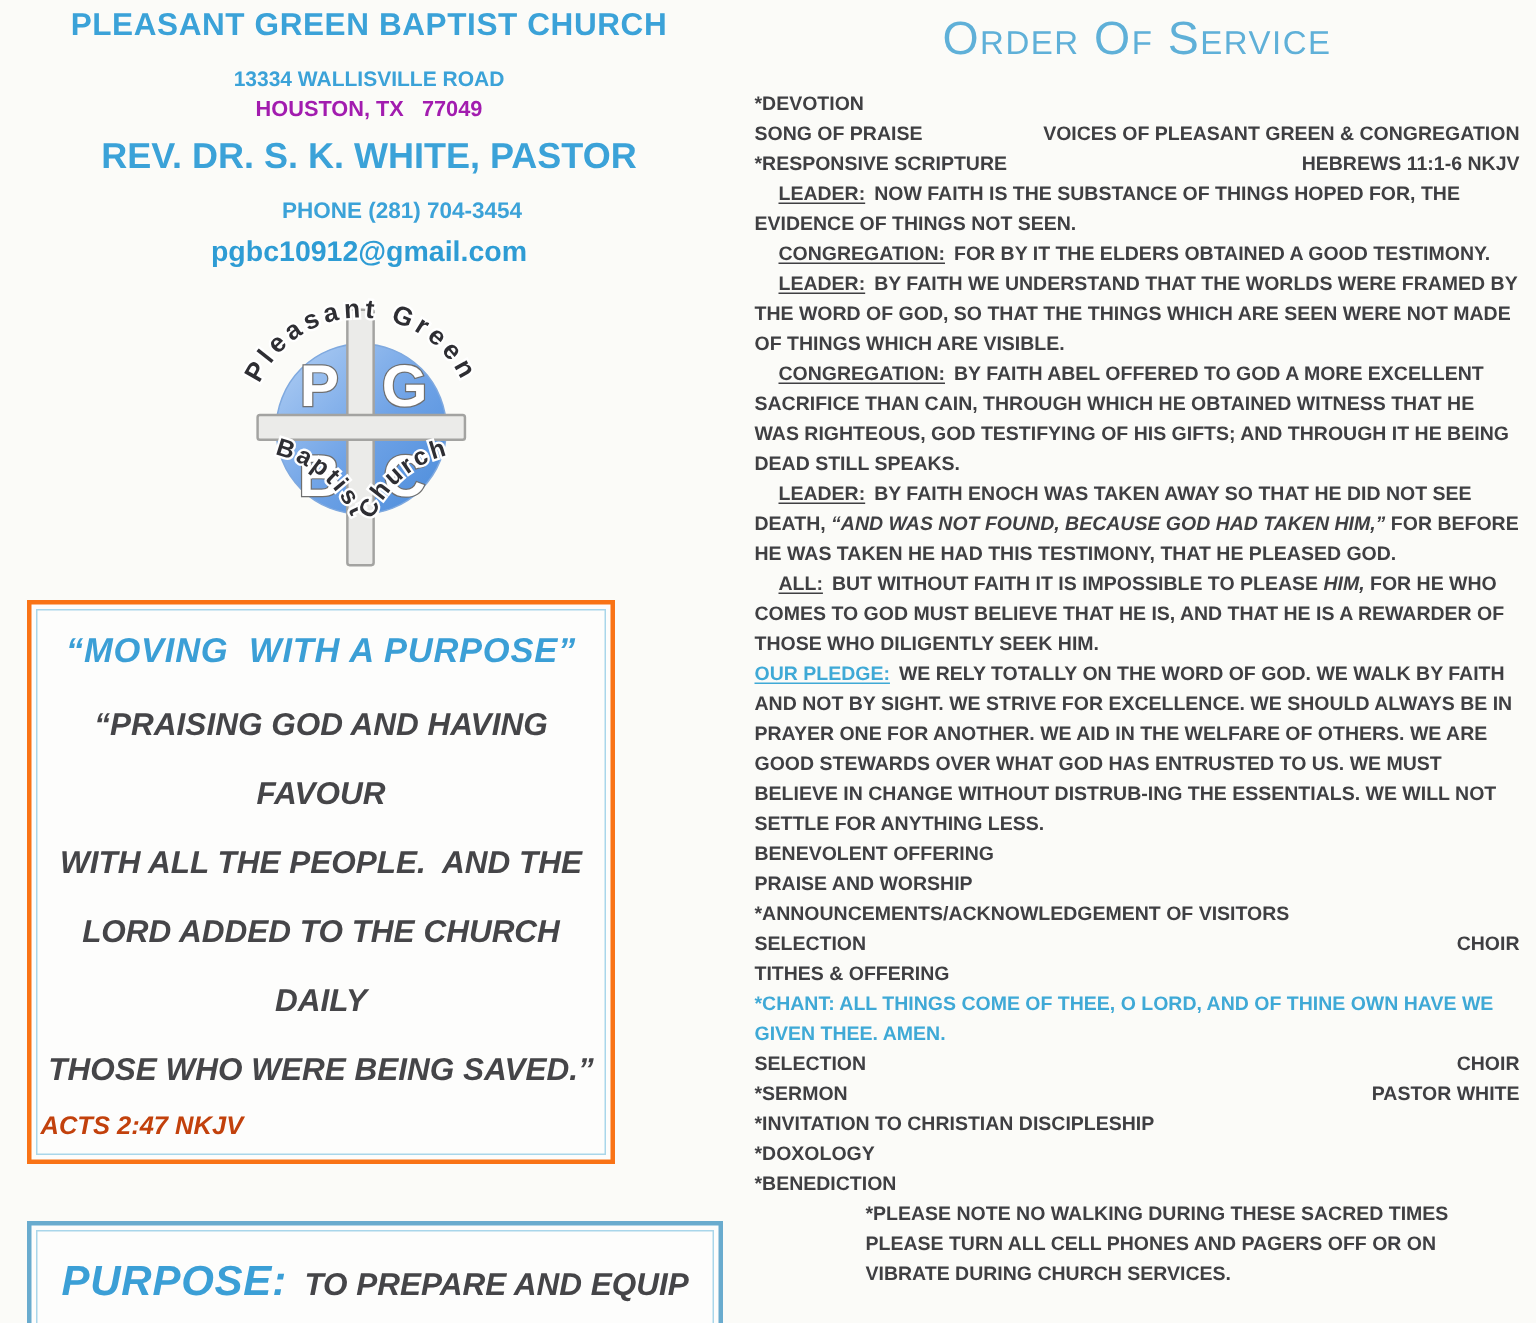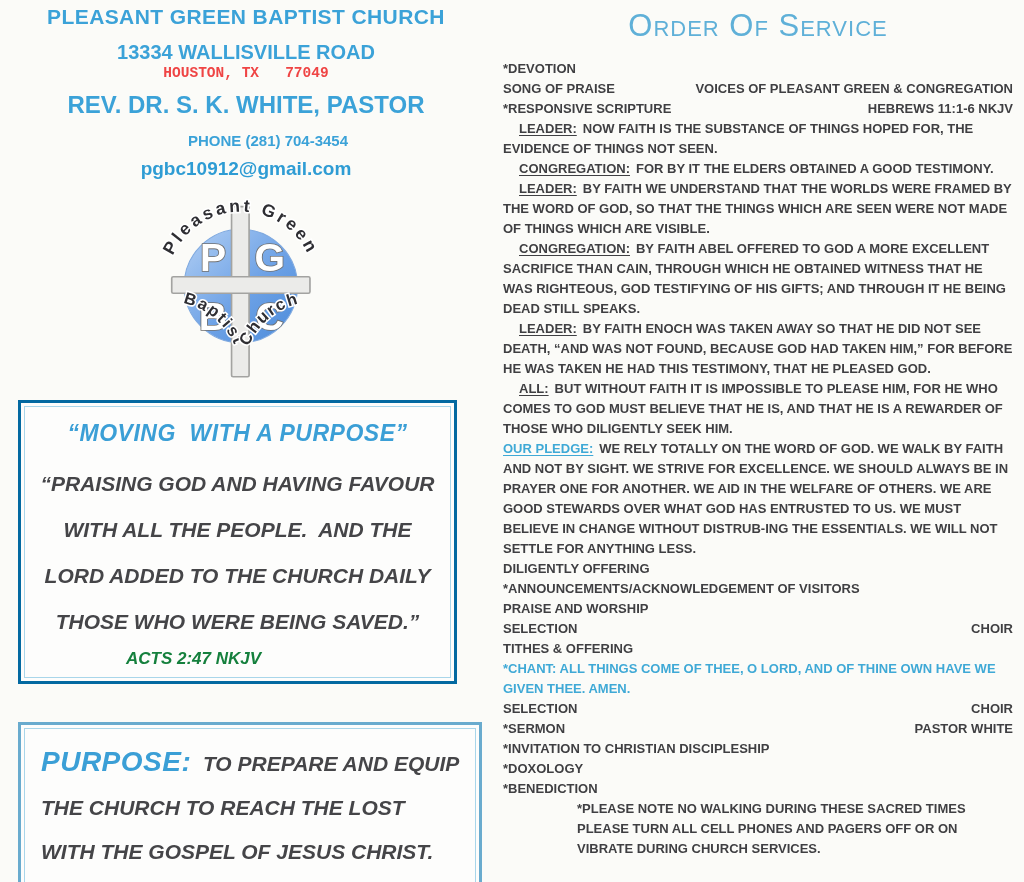--- a/index.html
+++ b/index.html
@@ -8,59 +8,59 @@
     background:#fbfbf8;
     font-family:"Liberation Sans", sans-serif;
     color:#3f3f42;
     overflow:hidden;
   }
   .page{display:flex;padding-top:2px;}
   
   .left-col{width:492px;flex:0 0 492px;}
   .church-header{text-align:center;padding-top:3px;}
   .church-name{font-size:21px;font-weight:bold;color:#3ba2d8;letter-spacing:.4px;margin:0;}
-  .addr{font-size:20px;font-weight:bold;color:#3ba2d8;margin-top:13px;line-height:21px;white-space:pre-wrap;}
-  .addr2{font-size:14.5px;font-weight:bold;color:#ef4444;line-height:21px;white-space:pre-wrap;font-family:Liberation Mono, monospace;}
+  .addr{font-size:14px;font-weight:bold;color:#3ba2d8;margin-top:13px;line-height:21px;white-space:pre-wrap;}
+  .addr2{font-size:14.5px;font-weight:bold;color:#a21caf;line-height:21px;white-space:pre-wrap;}
   .pastor{font-size:24px;font-weight:bold;color:#3ba2d8;margin-top:7px;}
   .phone{font-size:15px;font-weight:bold;color:#3ba2d8;margin-top:13px;padding-left:44px;}
   .email{font-size:19px;font-weight:bold;color:#2e9cd4;margin-top:9px;}
   .logo-wrap{text-align:center;margin-top:8px;height:198px;}
   .pgbc-letter{font-weight:bold;fill:#ffffff;stroke:#6f6f6f;stroke-width:1.6;paint-order:stroke;font-size:38px;font-family:"Liberation Sans",sans-serif;}
   .arc-text{font-weight:bold;fill:#2e2e33;stroke:#ffffff;stroke-width:3;paint-order:stroke;font-size:17px;letter-spacing:3px;font-family:"Liberation Sans",sans-serif;}
   .arc-text-sm{font-weight:bold;fill:#2e2e33;stroke:#ffffff;stroke-width:3;paint-order:stroke;font-size:16px;letter-spacing:2px;font-family:"Liberation Sans",sans-serif;}
   .theme-box{
-    margin:14px 0 0 18px;width:439px;box-sizing:border-box;
-    border:3px solid #0369a1;outline:1px solid #a9d6ea;outline-offset:-7px;
+    margin:14px 0 0 18px;width:392px;box-sizing:border-box;
+    border:3px solid #f97316;outline:1px solid #a9d6ea;outline-offset:-7px;
     padding:17px 6px 12px;text-align:center;background:#fdfdfc;
   }
   .theme-title{color:#3b9fd6;font-size:23px;font-weight:bold;font-style:italic;white-space:pre-wrap;letter-spacing:.5px;}
   .theme-line{font-size:21px;font-weight:bold;font-style:italic;color:#454548;line-height:46px;white-space:pre-wrap;margin:0;}
   .theme-line:first-of-type{margin-top:14px;}
-  .theme-cite{text-align:center;padding-right:88px;font-size:17px;font-weight:bold;font-style:italic;color:#15803d;margin-top:4px;}
+  .theme-cite{text-align:left;padding-right:88px;font-size:17px;font-weight:bold;font-style:italic;color:#c2410c;margin-top:4px;}
   .purpose-box{
     margin:38px 0 0 18px;width:464px;box-sizing:border-box;
     border:3px solid #69abce;outline:1px solid #a9d6ea;outline-offset:-7px;
     padding:16px 20px 14px;background:#fdfdfc;
     font-weight:bold;font-style:italic;line-height:42px;
   }
   .purpose-label{color:#3b9fd6;font-size:28px;letter-spacing:.5px;}
   .purpose-text{color:#454548;font-size:21px;white-space:pre-wrap;}
   
   .right-col{flex:1;padding-left:11px;padding-right:11px;}
   .os-title{
     text-align:center;font-size:31px;font-weight:normal;color:#5fb0d8;
     font-variant:small-caps;letter-spacing:1px;margin:6px 0 0 0;
   }
   .os-body{margin-top:15px;font-size:13px;font-weight:bold;line-height:20px;color:#3f3f42;}
   .os-body p{margin:0;}
   .row{display:flex;justify-content:space-between;}
   .row .rt{text-align:right;}
   .speaker{text-decoration:underline;text-underline-offset:2px;margin-right:6px;padding-left:16px;}
   .speaker-blue{color:#3fa9d6;text-decoration:underline;text-underline-offset:2px;margin-right:6px;}
-  .it{}
+  .it{font-style:italic;}
   .chant{color:#3fa9d6;}
   .sermon-row{margin-top:47px;}
   .note{margin-left:74px;}
 </style>
 </head>
 <body>
 
 <div class="page">
 
   <div class="left-col">
@@ -140,23 +140,23 @@
 
       <p><span class="speaker">LEADER:</span><span>NOW FAITH IS THE SUBSTANCE OF THINGS HOPED FOR, THE EVIDENCE OF THINGS NOT SEEN.</span></p>
       <p><span class="speaker">CONGREGATION:</span><span>FOR BY IT THE ELDERS OBTAINED A GOOD TESTIMONY.</span></p>
       <p><span class="speaker">LEADER:</span><span>BY FAITH WE UNDERSTAND THAT THE WORLDS WERE FRAMED BY THE WORD OF GOD, SO THAT THE THINGS WHICH ARE SEEN WERE NOT MADE OF THINGS WHICH ARE VISIBLE.</span></p>
       <p><span class="speaker">CONGREGATION:</span><span>BY FAITH ABEL OFFERED TO GOD A MORE EXCELLENT SACRIFICE THAN CAIN, THROUGH WHICH HE OBTAINED WITNESS THAT HE WAS RIGHTEOUS, GOD TESTIFYING OF HIS GIFTS; AND THROUGH IT HE BEING DEAD STILL SPEAKS.</span></p>
       <p><span class="speaker">LEADER:</span><span>BY FAITH ENOCH WAS TAKEN AWAY SO THAT HE DID NOT SEE DEATH, </span><span class="it">“AND WAS NOT FOUND, BECAUSE GOD HAD TAKEN HIM,”</span><span> FOR BEFORE HE WAS TAKEN HE HAD THIS TESTIMONY, THAT HE PLEASED GOD.</span></p>
       <p><span class="speaker">ALL:</span><span>BUT WITHOUT FAITH IT IS IMPOSSIBLE TO PLEASE </span><span class="it">HIM,</span><span> FOR HE WHO COMES TO GOD MUST BELIEVE THAT HE IS, AND THAT HE IS A REWARDER OF THOSE WHO DILIGENTLY SEEK HIM.</span></p>
 
       <p><span class="speaker-blue">OUR PLEDGE:</span><span>WE RELY TOTALLY ON THE WORD OF GOD.  WE WALK BY FAITH AND NOT BY SIGHT.  WE STRIVE FOR EXCELLENCE.  WE SHOULD ALWAYS BE IN PRAYER ONE FOR ANOTHER.  WE AID IN THE WELFARE OF OTHERS.  WE ARE GOOD STEWARDS OVER WHAT GOD HAS ENTRUSTED TO US.  WE MUST BELIEVE IN CHANGE WITHOUT DISTRUB-ING THE ESSENTIALS.  WE WILL NOT SETTLE FOR ANYTHING LESS.</span></p>
 
-      <p>DILIGENTLY OFFERING</p>
+      <p>BENEVOLENT OFFERING</p>
+      <p>PRAISE AND WORSHIP</p>
       <p>*ANNOUNCEMENTS/ACKNOWLEDGEMENT OF VISITORS</p>
-      <p>PRAISE AND WORSHIP</p>
 
       <p class="row">
         <span>SELECTION</span>
         <span class="rt">CHOIR</span>
       </p>
 
       <p>TITHES &amp; OFFERING</p>
 
       <p class="chant">*CHANT:  ALL THINGS COME OF THEE, O LORD, AND OF THINE OWN HAVE WE GIVEN THEE.  AMEN.</p>
 

